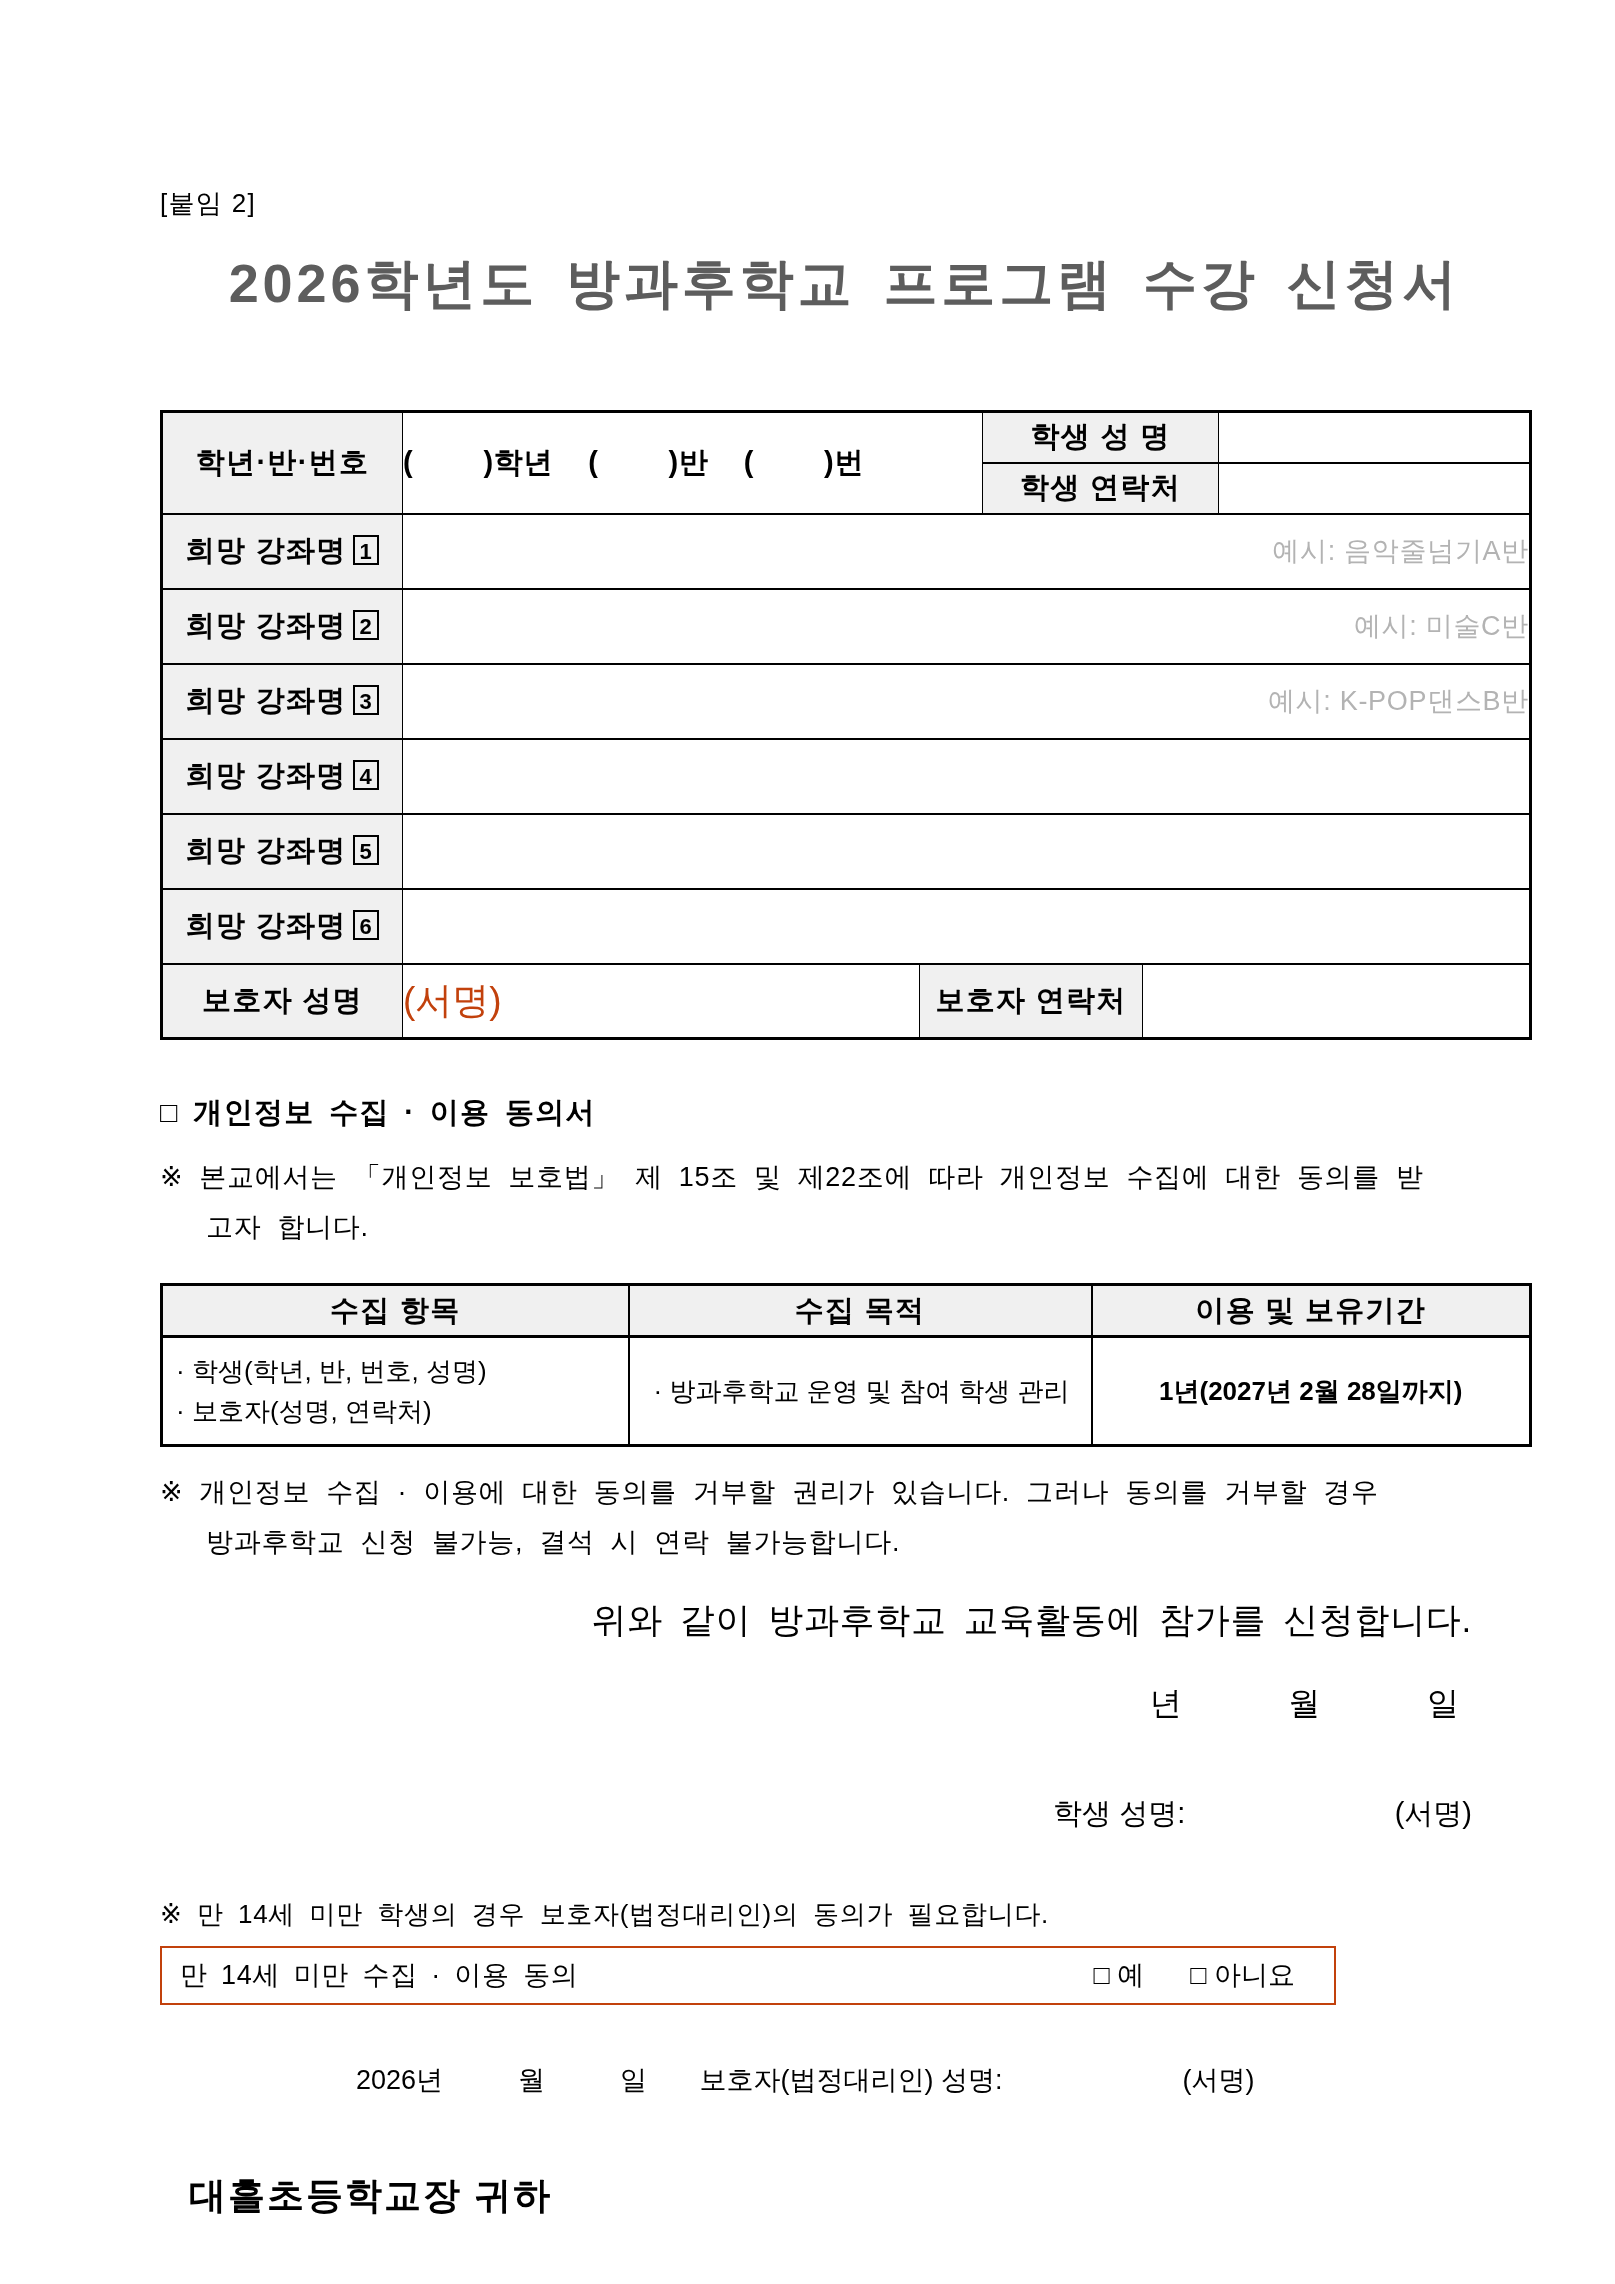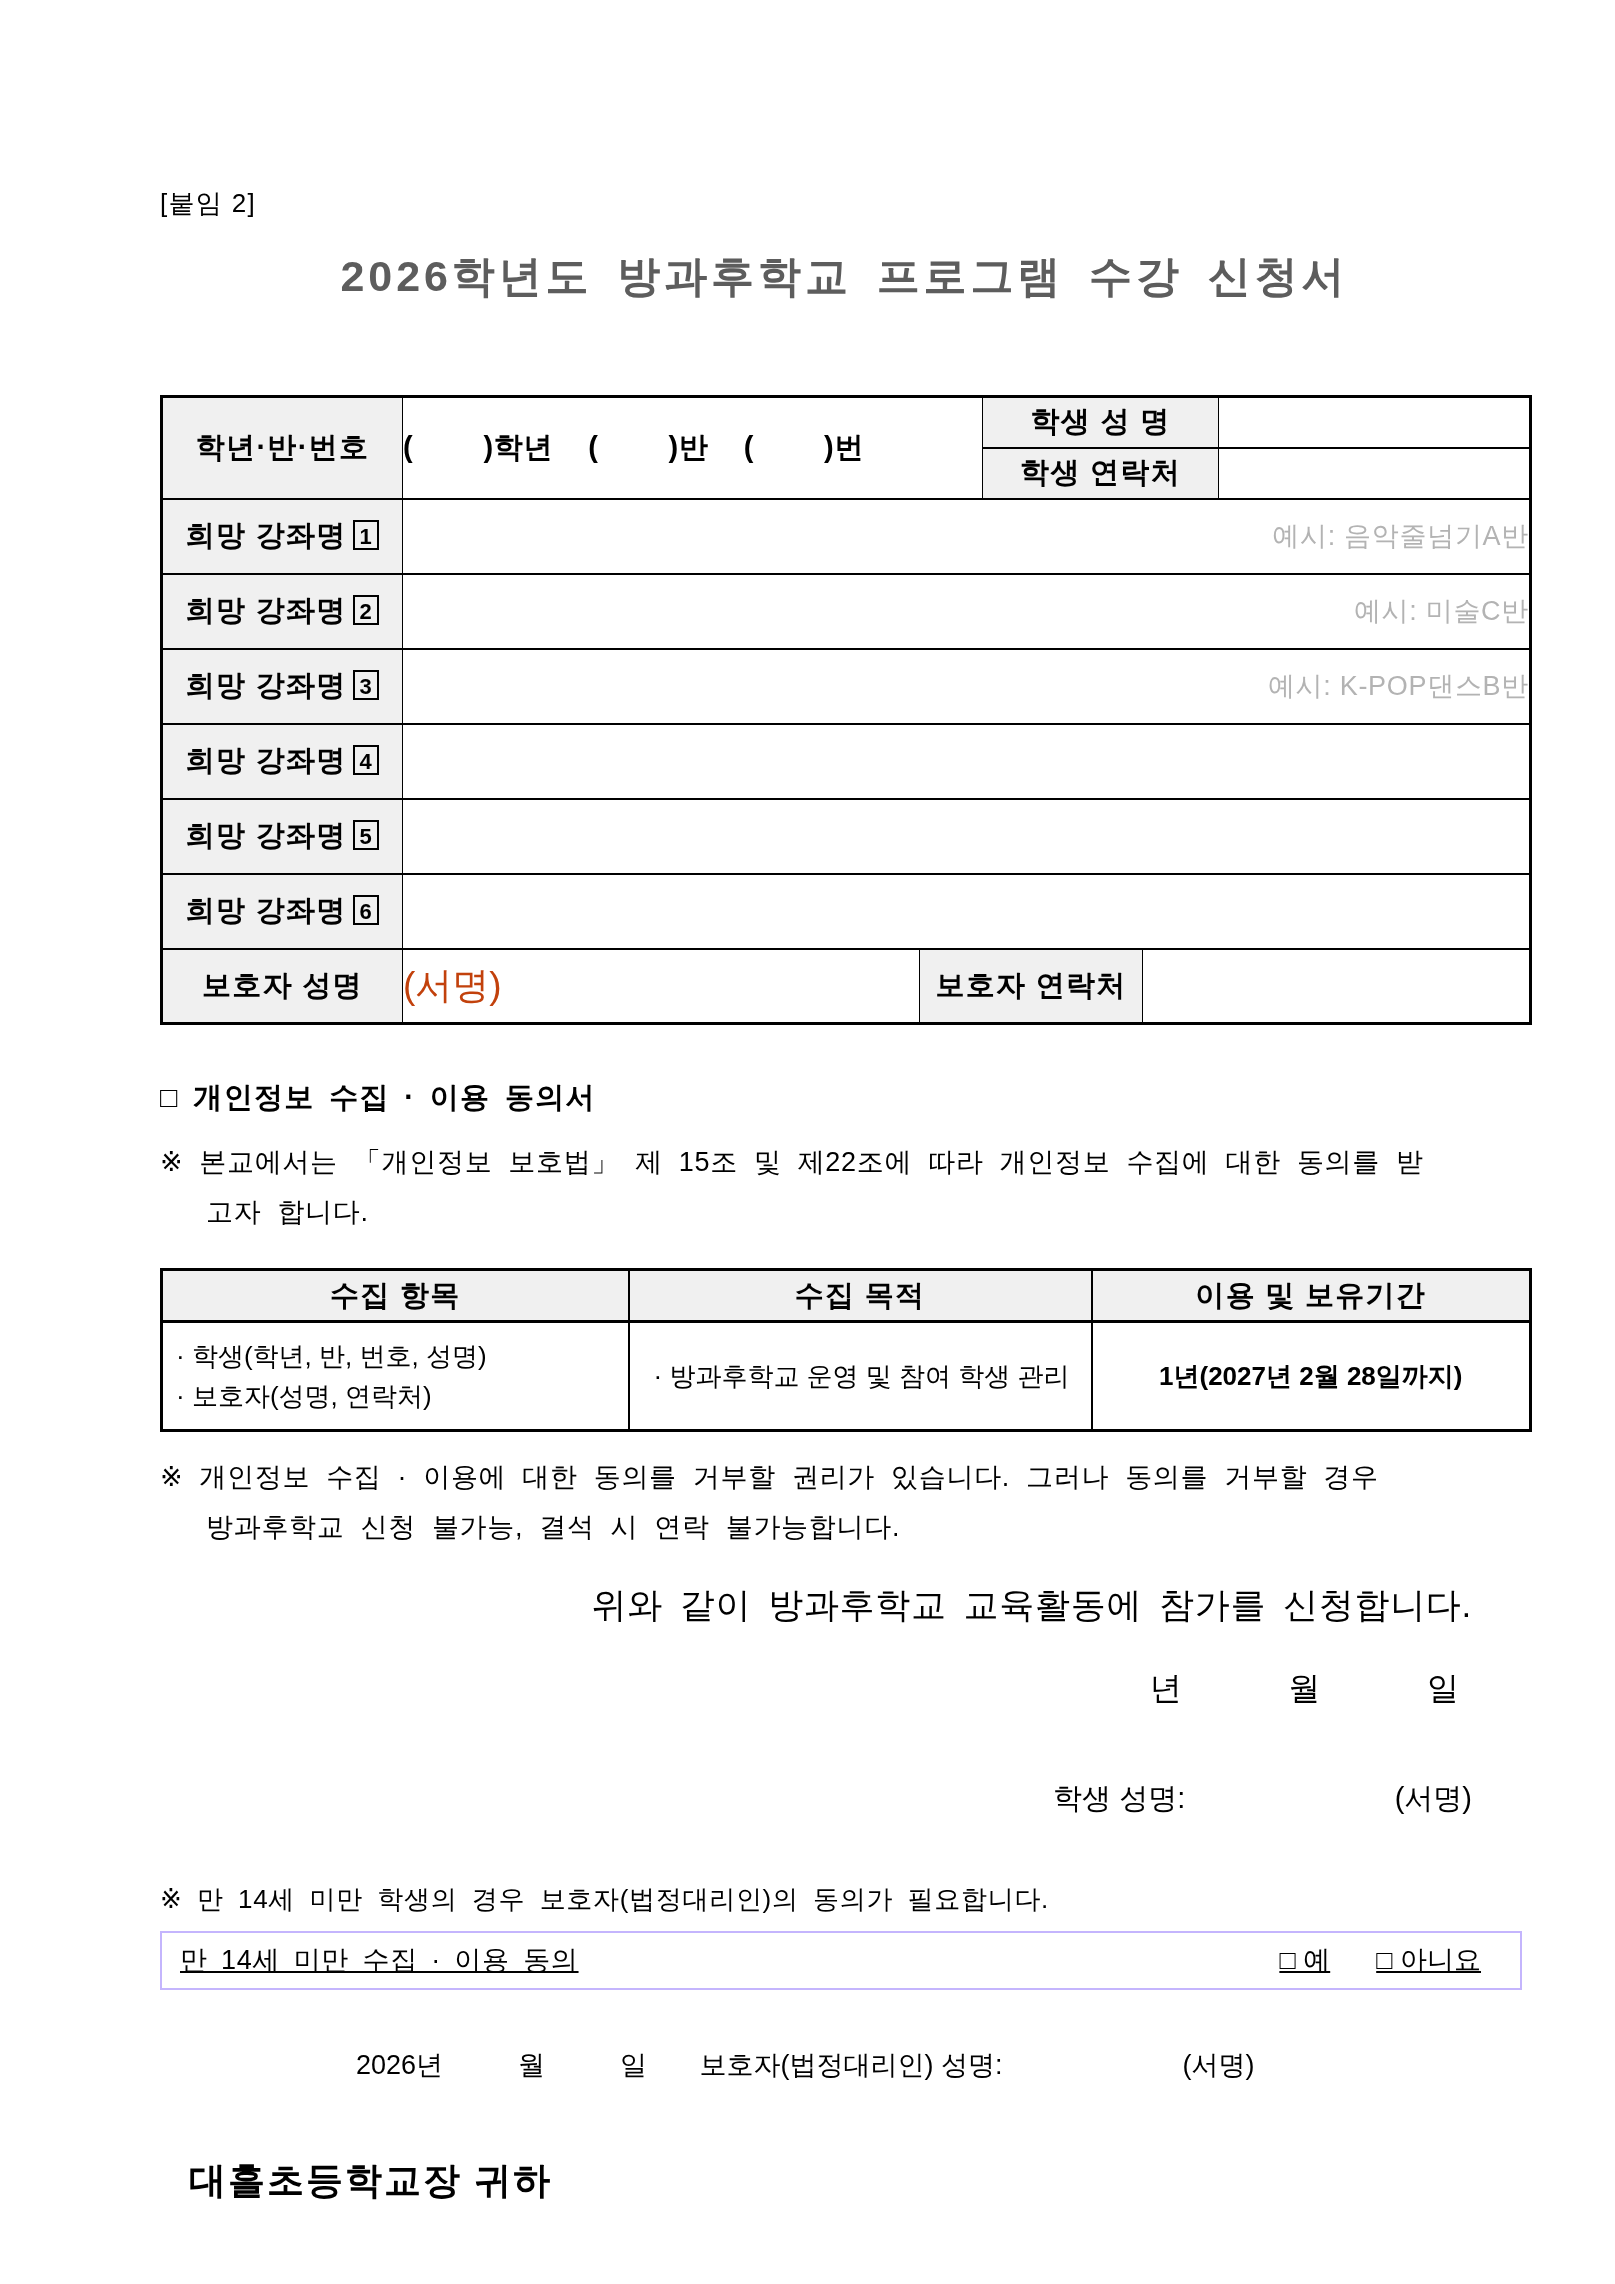--- a/index.html
+++ b/index.html
@@ -3,21 +3,21 @@
 <meta charset="utf-8">
 <style>
   html,body{margin:0;padding:0;}
   body{
     width:1616px;height:2284px;background:#ffffff;position:relative;
     font-family:"Liberation Sans","DejaVu Sans",sans-serif;color:#000;
   }
   .content{width:1369px;margin-left:160px;padding-top:186px;}
   .attachment{font-size:26px;letter-spacing:1.3px;}
   .doc-title{
-    margin-top:27px;text-align:center;font-size:43px;font-weight:bold;
+    margin-top:27px;text-align:center;font-size:54px;font-weight:bold;
     color:#5d5d5d;letter-spacing:3.9px;word-spacing:9px;
   }
   
   table{border-collapse:collapse;}
   .form-table{margin-top:89px;width:1369px;border:3.9px solid #000;table-layout:fixed;}
   .form-table td{border:1.3px solid #000;border-top-width:2.6px;border-bottom-width:2.6px;padding:0;}
   .lbl{
     background:#f0f0f0;font-weight:bold;font-size:29px;text-align:center;
     vertical-align:middle;letter-spacing:1.3px;
   }
@@ -48,22 +48,22 @@
   .privacy-table .body td{height:104px;font-size:26px;vertical-align:middle;}
   .cell-items{padding-left:13px;line-height:40px;}
   .cell-purpose{padding-left:24px;}
   .cell-period{text-align:center;font-weight:bold;}
   
   .statement{margin-top:30px;font-size:35px;text-align:right;padding-right:57px;letter-spacing:0.7px;word-spacing:6.5px;}
   .dateline{margin-top:38px;font-size:32px;text-align:right;padding-right:70px;white-space:pre;}
   .student-sign{margin-top:68px;font-size:29px;text-align:right;padding-right:57px;white-space:pre;}
   .u14-note{margin-top:63px;font-size:26px;letter-spacing:0.7px;word-spacing:6.5px;}
   .u14-box{
-    margin-top:14.3px;border:2px solid #c4b5fd;height:59px;display:flex;align-items:center;
-    font-size:27px;box-sizing:border-box;width:1362px;text-decoration:underline;
+    margin-top:14.3px;border:2px solid #c2410c;height:59px;display:flex;align-items:center;
+    font-size:27px;box-sizing:border-box;width:1176px;
   }
   .u14-box .u14-label{padding-left:18px;flex:1;letter-spacing:0.7px;word-spacing:5.2px;}
   .u14-box .opt{margin-right:46px;white-space:pre;}
   .u14-box .opt-no{margin-right:39px;}
   .guardian-line{margin-top:57px;font-size:27px;white-space:pre;padding-left:196px;}
   .addressee{margin-top:73px;font-size:37px;font-weight:bold;padding-left:29px;letter-spacing:2px;}
   .pagenum{margin-top:111px;text-align:center;font-size:26px;white-space:pre;}
 </style>
 </head>
 <body>

